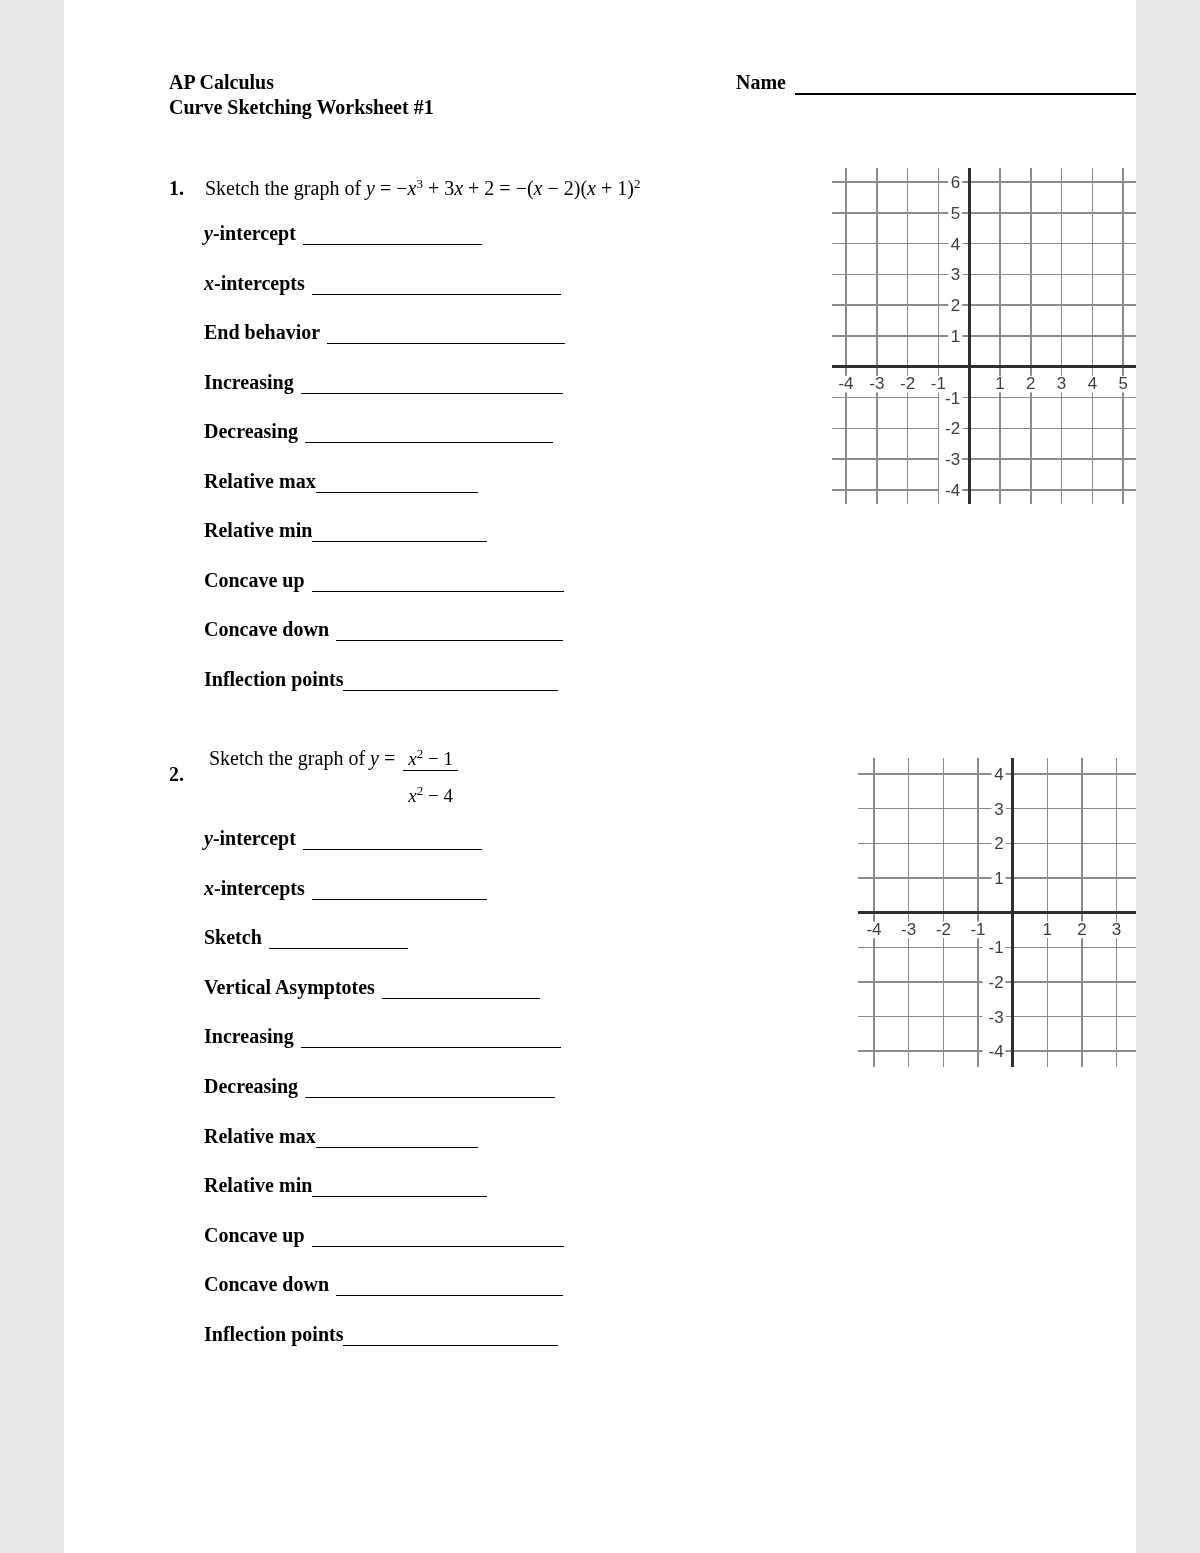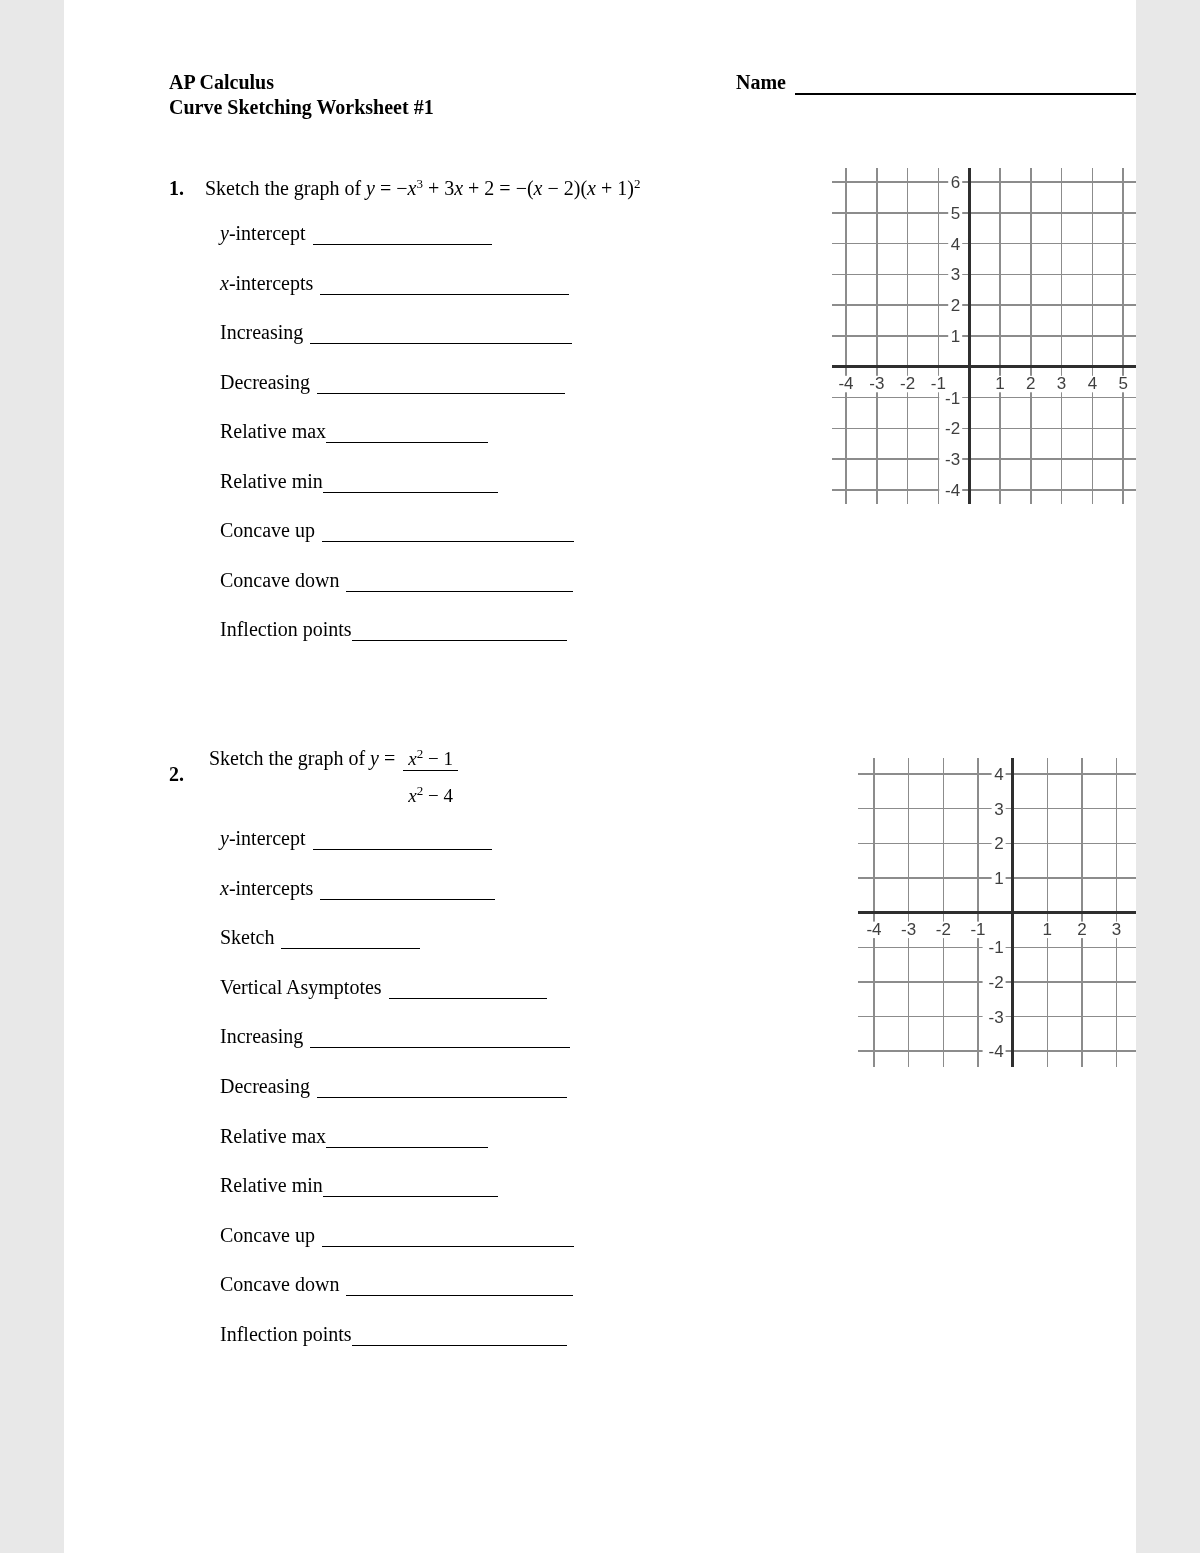--- a/index.html
+++ b/index.html
@@ -17,21 +17,21 @@
   #p1-stmt { left:105px; top:172px; }
   #p2-stmt { left:105px; top:741px; height:66px; display:flex; align-items:center; }
   .pnum { font-weight:bold; margin-right:21px; }
   #p2-stmt .pnum { margin-right:25px; }
   .it { font-style:italic; }
   .sup { font-size:13px; vertical-align:7px; letter-spacing:0; }
   .frac { display:inline-flex; flex-direction:column; align-items:center; margin-left:8px; font-size:19px; line-height:21px; }
   .frac .num { border-bottom:1.8px solid #000; padding:0 5px 1px 5px; }
   .frac .den { padding-top:9px; }
   
-  .fields { position:absolute; left:156px; font-size:20px; }
+  .fields { position:absolute; left:140px; font-size:20px;font-weight:bold; }
   #p1-fields { top:221px; }
   #p2-fields { top:826px; }
   .frow { height:49.5px; line-height:24px; white-space:nowrap; }
   #p2-fields .frow { height:49.6px; }
   .blank { display:inline-block; height:0; border-bottom:1.9px solid #000; vertical-align:-5px; }
   .blank.gap { margin-left:7px; }
   
   .gridbox { position:absolute; }
   #gridbox-1 { left:751px; top:160px; }
   #gridbox-2 { left:780px; top:745px; }
@@ -51,20 +51,21 @@
     <span>Name</span><span class="name-line"></span>
   </div>
 
   <div class="stmt" id="p1-stmt">
     <span class="pnum">1.</span><span id="p1-stmt-text"><span>Sketch the graph of </span><span class="it">y</span><span> = −</span><span class="it">x</span><span class="sup">3</span><span> + 3</span><span class="it">x</span><span> + 2 = −(</span><span class="it">x</span><span> − 2)(</span><span class="it">x</span><span> + 1)</span><span class="sup">2</span></span>
   </div>
 
   <div class="fields" id="p1-fields">
       <div class="frow"><span><span class="it">y</span><span>-intercept</span></span><span class="blank gap" style="width: 179px;"></span></div>
       <div class="frow"><span><span class="it">x</span><span>-intercepts</span></span><span class="blank gap" style="width: 249px;"></span></div>
+      <div class="frow"><span><span>End behavior</span></span><span class="blank gap" style="width: 238px;"></span></div>
       <div class="frow"><span><span>Increasing</span></span><span class="blank gap" style="width: 262px;"></span></div>
       <div class="frow"><span><span>Decreasing</span></span><span class="blank gap" style="width: 248px;"></span></div>
       <div class="frow"><span><span>Relative max</span></span><span class="blank" style="width: 162px;"></span></div>
       <div class="frow"><span><span>Relative min</span></span><span class="blank" style="width: 175px;"></span></div>
       <div class="frow"><span><span>Concave up</span></span><span class="blank gap" style="width: 252px;"></span></div>
       <div class="frow"><span><span>Concave down</span></span><span class="blank gap" style="width: 227px;"></span></div>
       <div class="frow"><span><span>Inflection points</span></span><span class="blank" style="width: 215px;"></span></div>
     </div>
 
   <div class="gridbox" id="gridbox-1">

